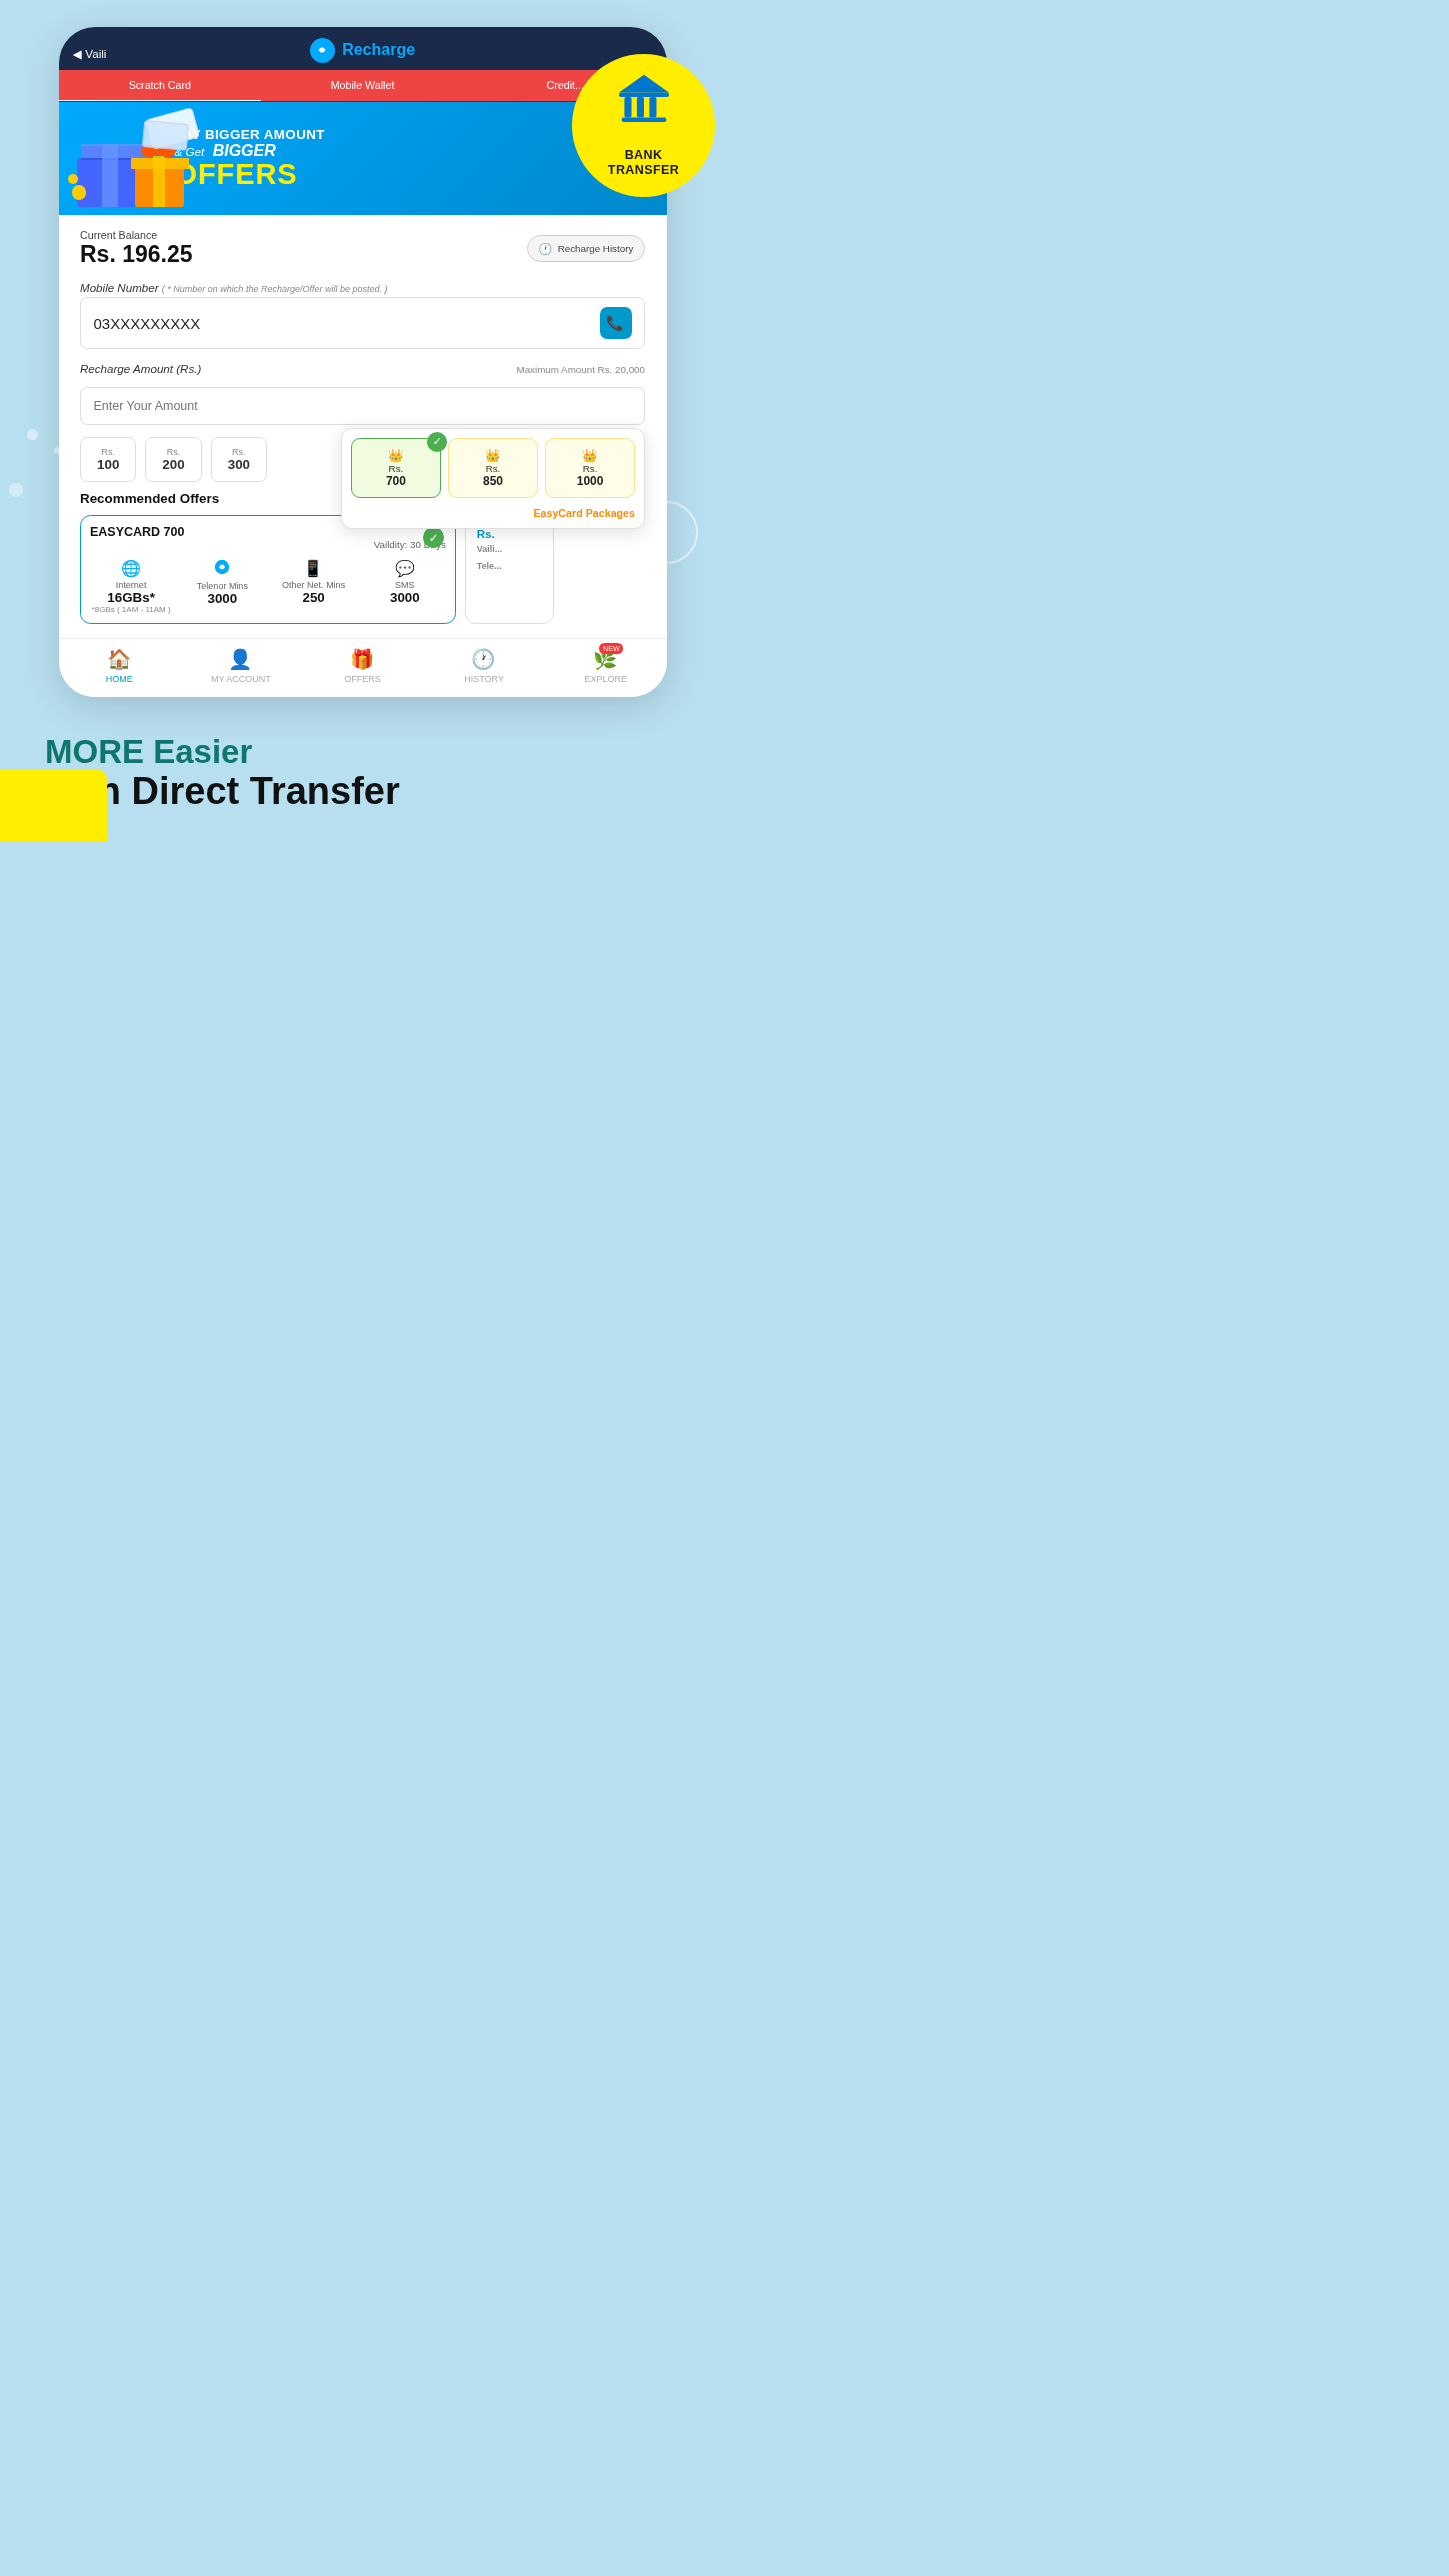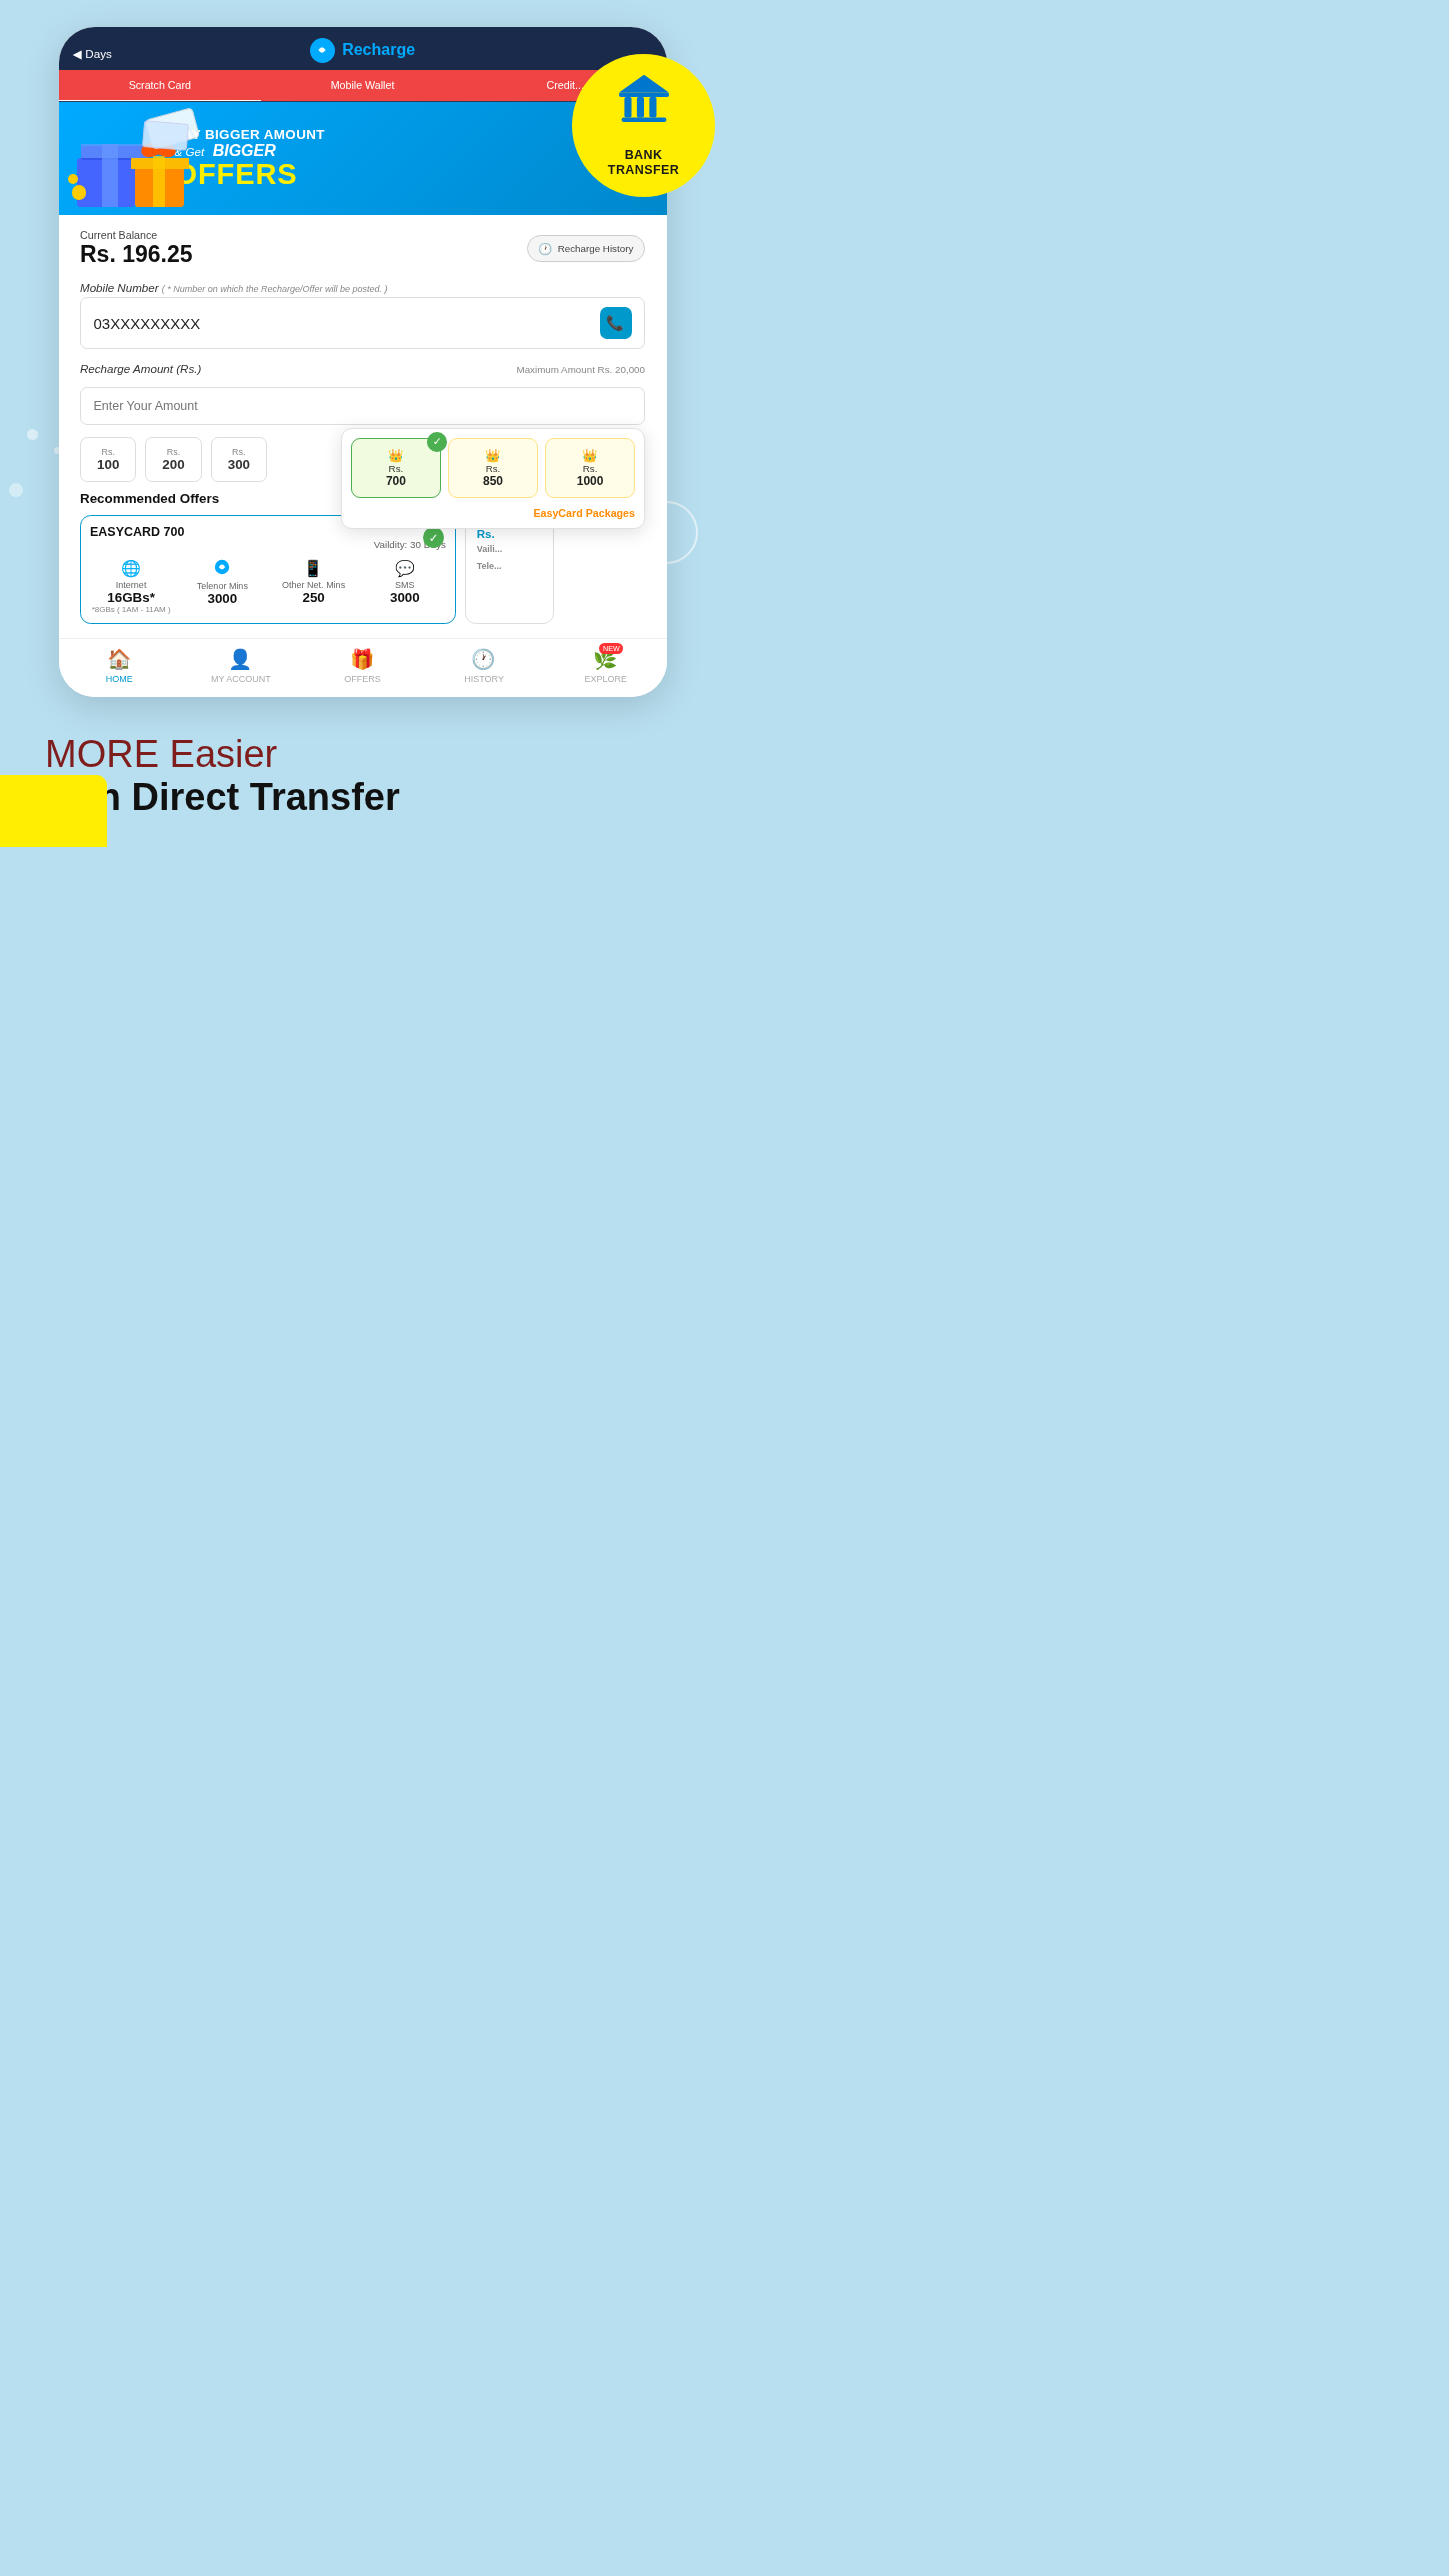--- a/index.html
+++ b/index.html
@@ -477,23 +477,23 @@
       position: relative;
       display: inline-block;
     }
 
     
     .bottom-tagline {
       padding: 36px 45px 27px;
       text-align: left;
     }
     .tagline-main {
-      font-size: 38px;
-      font-weight: 400;
-      color: #7f1d1d;
+      font-size: 33px;
+      font-weight: 700;
+      color: #0f766e;
       line-height: 1.15;
     }
     .tagline-sub {
       font-size: 38px;
       font-weight: 900;
       color: #111;
       line-height: 1.15;
     }
 
     
@@ -563,21 +563,21 @@
       <span>BANK</span><br>
       <span>TRANSFER</span>
     </div>
   </div>
 
   <div class="phone-mockup">
 
     <div class="top-nav">
       <div class="back-btn">
         <span>◀</span>
-        <span>Days</span>
+        <span>Vaili</span>
       </div>
       <div class="nav-title">
         <div class="telenor-logo">
           <svg width="18" height="18" viewBox="0 0 20 20" fill="none">
             <circle cx="10" cy="10" r="10" fill="#00aaff"></circle>
             <path d="M6 10 Q10 4 14 10 Q10 16 6 10Z" fill="white"></path>
           </svg>
         </div>
         <span>Recharge</span>
       </div>

